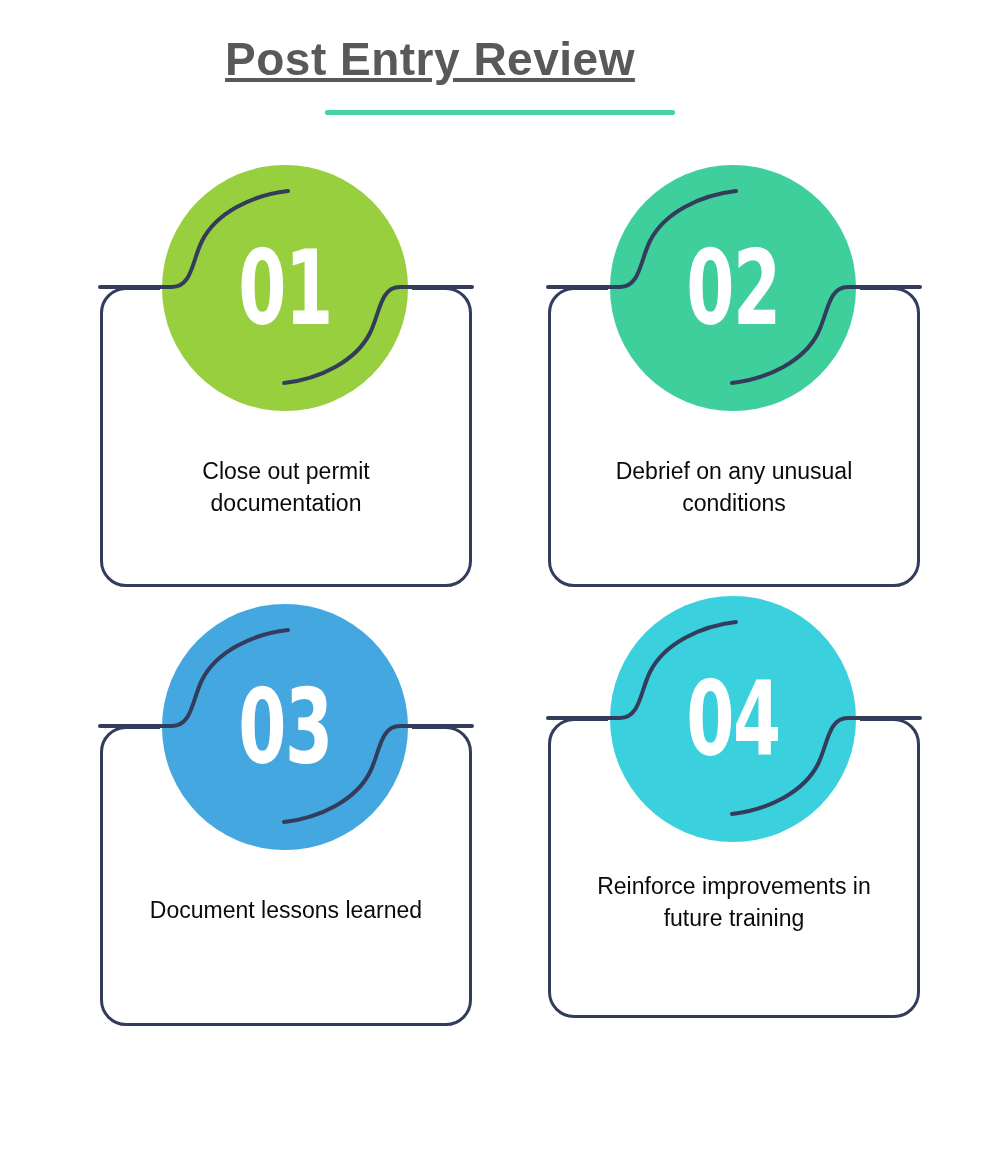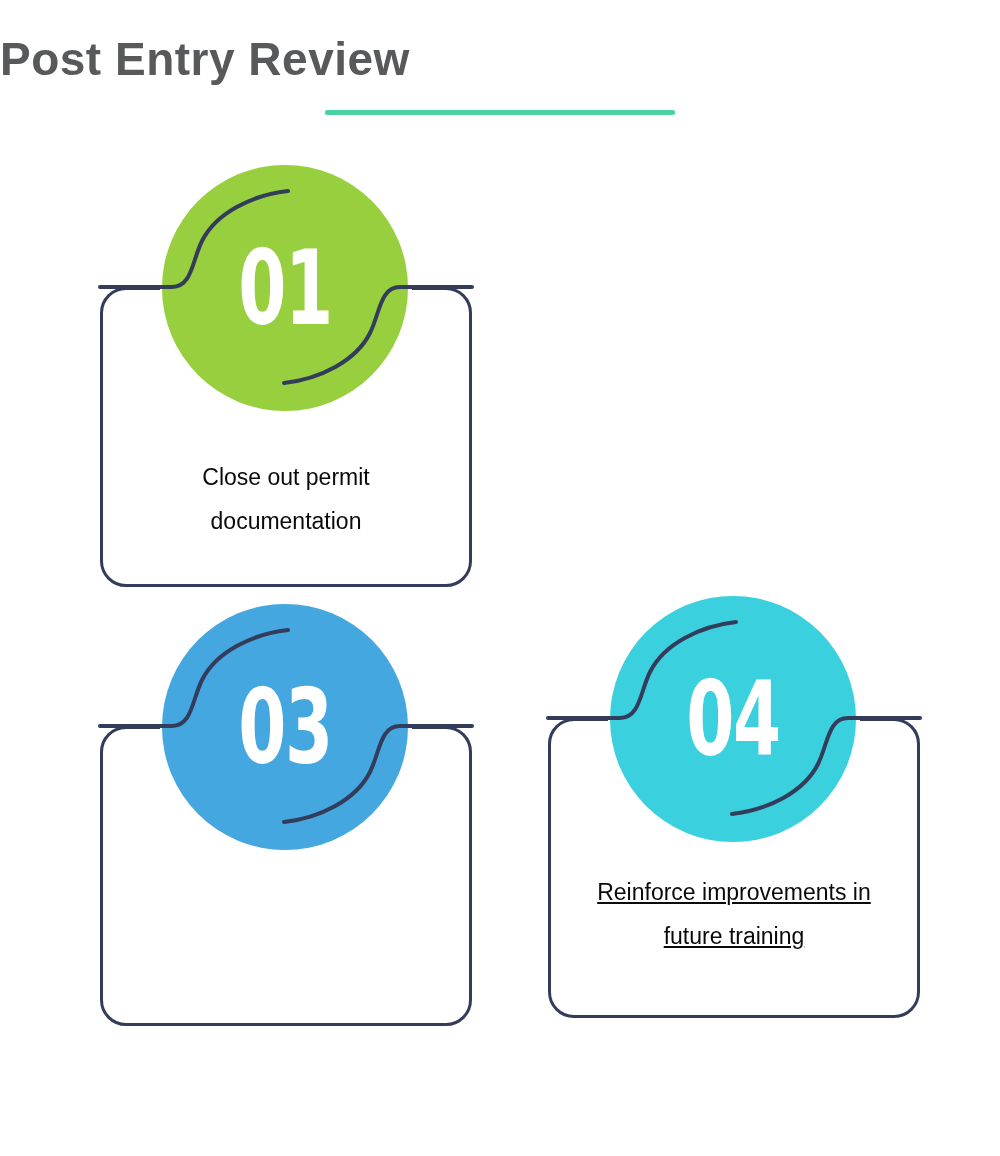--- a/index.html
+++ b/index.html
@@ -23,26 +23,27 @@
     left: 0;
     top: 0;
     width: 1000px;
     height: 150px;
   }
   #page-title {
     position: absolute;
     left: 0;
     top: 32px;
     width: 860px;
-    text-align: left;
+    text-align: center;
     font-size: 46px;
     font-weight: bold;
     letter-spacing: 0.5px;
     color: #58595b;
     font-family: "Liberation Sans", "DejaVu Sans", sans-serif;
+    text-decoration: underline;
   }
   #title-underline {
     position: absolute;
     left: 325px;
     top: 110px;
     width: 350px;
     height: 5px;
     border-radius: 2px;
     background: #4ad2a0;
   }
@@ -127,21 +128,21 @@
   }
 
   
   .card-text {
     position: absolute;
     left: 26px;
     width: 320px;
     top: 290px;
     text-align: center;
     font-size: 23px;
-    line-height: 44px;
+    line-height: 32px;
     color: #0a0a0a;
     font-family: "Liberation Sans", "DejaVu Sans", sans-serif;
   }
   .card-text.three-line {
     top: 274px;
   }
 </style>
 </head>
 <body>
 
@@ -155,34 +156,46 @@
       <div class="card-box" style="border-color: rgb(51, 60, 90);"></div>
       <div class="top-notch-mask"></div>
       <div class="circle" style="background: rgb(151, 207, 62);"></div>
       <svg class="curves" viewBox="0 0 372 300" width="372" height="300">
         <path d="M 0 122 L 72 122 C 92 122 92 96 102 76 C 116 48 152 30 188 26" fill="none" stroke="#333c5a" stroke-width="4" stroke-linecap="round"></path>
         <path d="M 372 122 L 300 122 C 280 122 280 148 270 168 C 256 196 220 214 184 218" fill="none" stroke="#333c5a" stroke-width="4" stroke-linecap="round"></path>
       </svg>
       <div class="circle-number">01</div>
       <div class="card-text" style="color: rgb(10, 10, 10);">Close out permit documentation</div>
     </div>
+    <div class="card-unit" style="left: 548px; top: 165px;">
+      <div class="card-box" style="border-color: rgb(51, 60, 90);"></div>
+      <div class="top-notch-mask"></div>
+      <div class="circle" style="background: rgb(62, 207, 156);"></div>
+      <svg class="curves" viewBox="0 0 372 300" width="372" height="300">
+        <path d="M 0 122 L 72 122 C 92 122 92 96 102 76 C 116 48 152 30 188 26" fill="none" stroke="#333c5a" stroke-width="4" stroke-linecap="round"></path>
+        <path d="M 372 122 L 300 122 C 280 122 280 148 270 168 C 256 196 220 214 184 218" fill="none" stroke="#333c5a" stroke-width="4" stroke-linecap="round"></path>
+      </svg>
+      <div class="circle-number">02</div>
+      <div class="card-text" style="color: rgb(10, 10, 10);">Debrief on any unusual conditions</div>
+    </div>
     <div class="card-unit" style="left: 100px; top: 604px;">
       <div class="card-box" style="border-color: rgb(51, 60, 90);"></div>
       <div class="top-notch-mask"></div>
       <div class="circle" style="background: rgb(68, 167, 223);"></div>
       <svg class="curves" viewBox="0 0 372 300" width="372" height="300">
         <path d="M 0 122 L 72 122 C 92 122 92 96 102 76 C 116 48 152 30 188 26" fill="none" stroke="#333c5a" stroke-width="4" stroke-linecap="round"></path>
         <path d="M 372 122 L 300 122 C 280 122 280 148 270 168 C 256 196 220 214 184 218" fill="none" stroke="#333c5a" stroke-width="4" stroke-linecap="round"></path>
       </svg>
       <div class="circle-number">03</div>
+      <div class="card-text" style="color: rgb(10, 10, 10);">Document lessons learned</div>
     </div>
     <div class="card-unit" style="left: 548px; top: 596px;">
       <div class="card-box" style="border-color: rgb(51, 60, 90);"></div>
       <div class="top-notch-mask"></div>
       <div class="circle" style="background: rgb(58, 208, 221);"></div>
       <svg class="curves" viewBox="0 0 372 300" width="372" height="300">
         <path d="M 0 122 L 72 122 C 92 122 92 96 102 76 C 116 48 152 30 188 26" fill="none" stroke="#333c5a" stroke-width="4" stroke-linecap="round"></path>
         <path d="M 372 122 L 300 122 C 280 122 280 148 270 168 C 256 196 220 214 184 218" fill="none" stroke="#333c5a" stroke-width="4" stroke-linecap="round"></path>
       </svg>
       <div class="circle-number">04</div>
-      <div class="card-text three-line" style="color: rgb(10, 10, 10); text-decoration: underline;">Reinforce improvements in future training</div>
+      <div class="card-text three-line" style="color: rgb(10, 10, 10);">Reinforce improvements in future training</div>
     </div>
   </div>
 
 </body></html>

